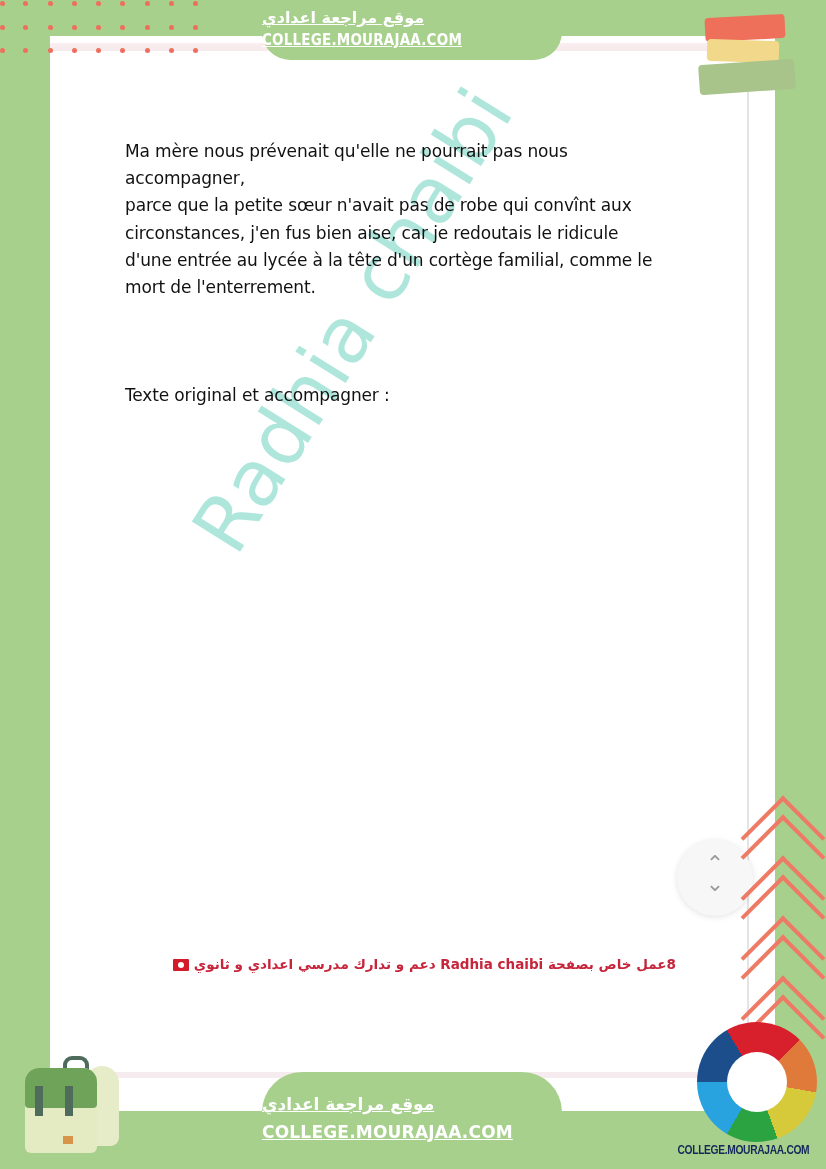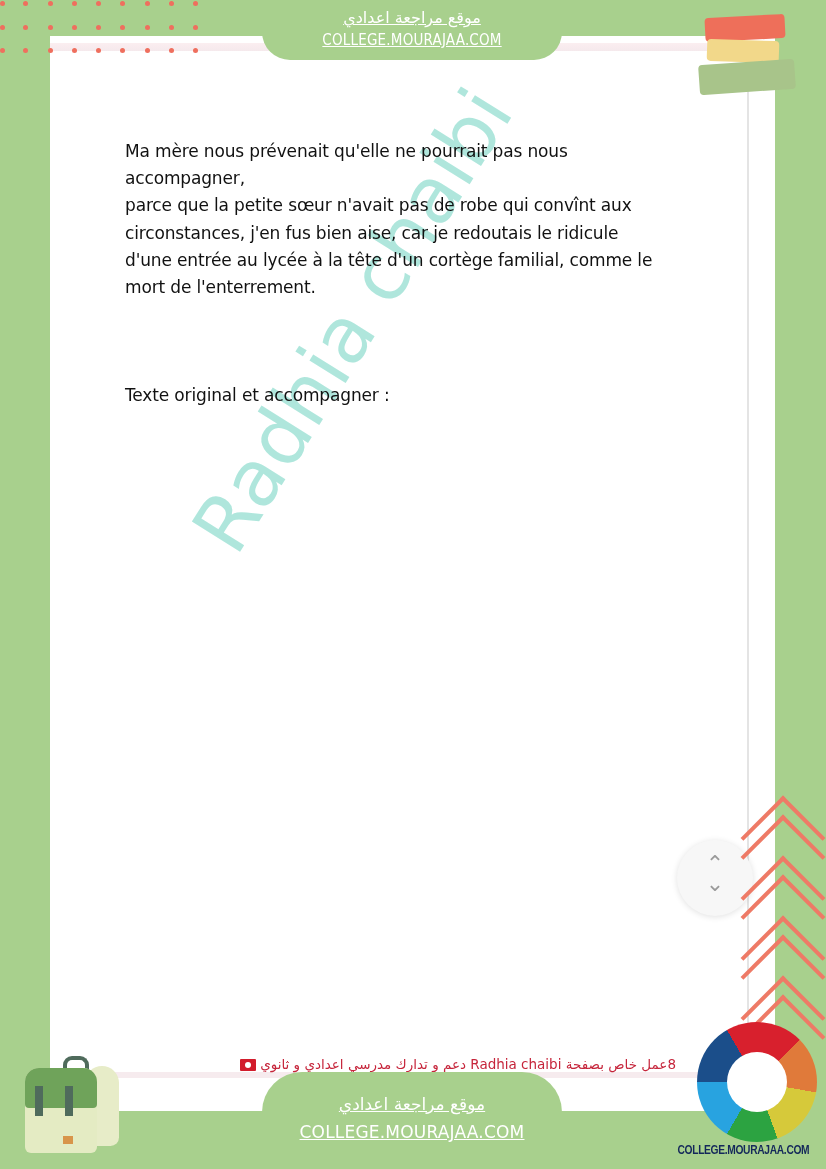--- a/index.html
+++ b/index.html
@@ -33,22 +33,22 @@
   
   .tab-top {
     position: absolute; left: 262px; top: 0; width: 300px; height: 60px;
     background: #a8d08d; border-radius: 0 0 28px 28px;
   }
   .tab-bottom {
     position: absolute; left: 262px; top: 1072px; width: 300px; height: 97px;
     background: #a8d08d; border-radius: 40px 40px 0 0;
   }
   .brand-ar, .brand-en {
-    position: absolute; left: 0; width: 100%; text-align: center; color: #fff;
-    text-decoration: underline; font-weight: normal;
+    position: absolute; left: 0; width: 100%; text-align: left; color: #fff;
+    text-decoration: underline; font-weight: bold;
   }
   .tab-top .brand-ar { top: 8px; font-size: 16px; }
   .tab-top .brand-en { top: 31px; font-size: 15px; font-family: "DejaVu Sans Condensed","DejaVu Sans", sans-serif; letter-spacing: 0.2px; }
   .tab-bottom .brand-ar { top: 22px; font-size: 17px; }
   .tab-bottom .brand-en { top: 50px; font-size: 17px; letter-spacing: 0.2px; }
 
   .content {
     position: absolute; left: 125px; top: 138px; width: 560px;
     font-family: "DejaVu Sans", sans-serif; font-size: 17px; line-height: 27.2px;
     color: #111; letter-spacing: -0.15px;
@@ -56,23 +56,23 @@
   .content p { margin: 0; white-space: pre-line; }
   .gap { height: 27px; }
 
   .watermark {
     position: absolute; left: 175px; top: 520px;
     font-family: "DejaVu Sans", sans-serif; font-size: 78px; color: #6ed3c0;
     opacity: 0.55; transform: rotate(-58deg); transform-origin: left top;
     white-space: nowrap; pointer-events: none;
   }
   .footer-credit {
-    position: absolute; left: 206px; top: 1056px; width: 470px; height: 22px;
+    position: absolute; left: 206px; top: 956px; width: 470px; height: 22px;
     direction: rtl; font-size: 13.5px; color: #c6253b; white-space: nowrap;
-    font-weight: normal; text-align: right;
+    font-weight: bold; text-align: right;
   }
   .flag {
     display: inline-block; width: 16px; height: 12px; background: #d21c2c;
     border-radius: 1px; vertical-align: middle; position: relative; margin-left: 4px;
   }
   .flag::after {
     content: ""; position: absolute; left: 5px; top: 3px; width: 6px; height: 6px;
     border-radius: 50%; background: #fff;
   }
   .scroll-btn {

